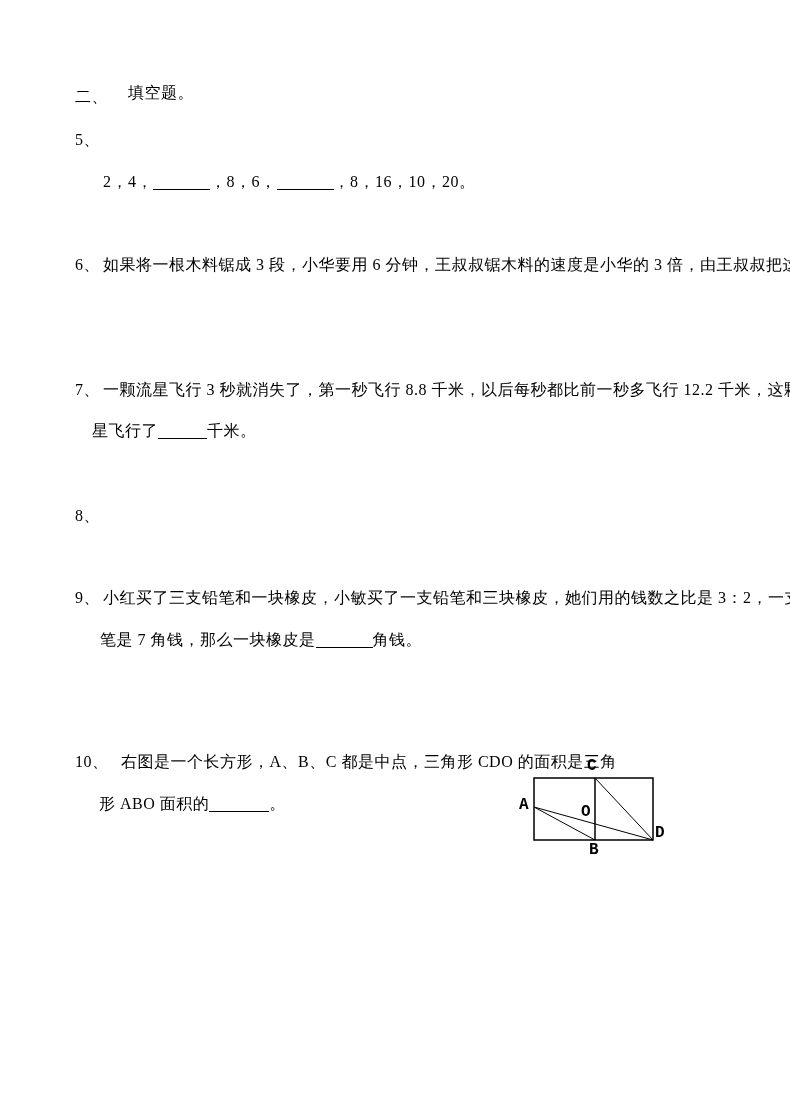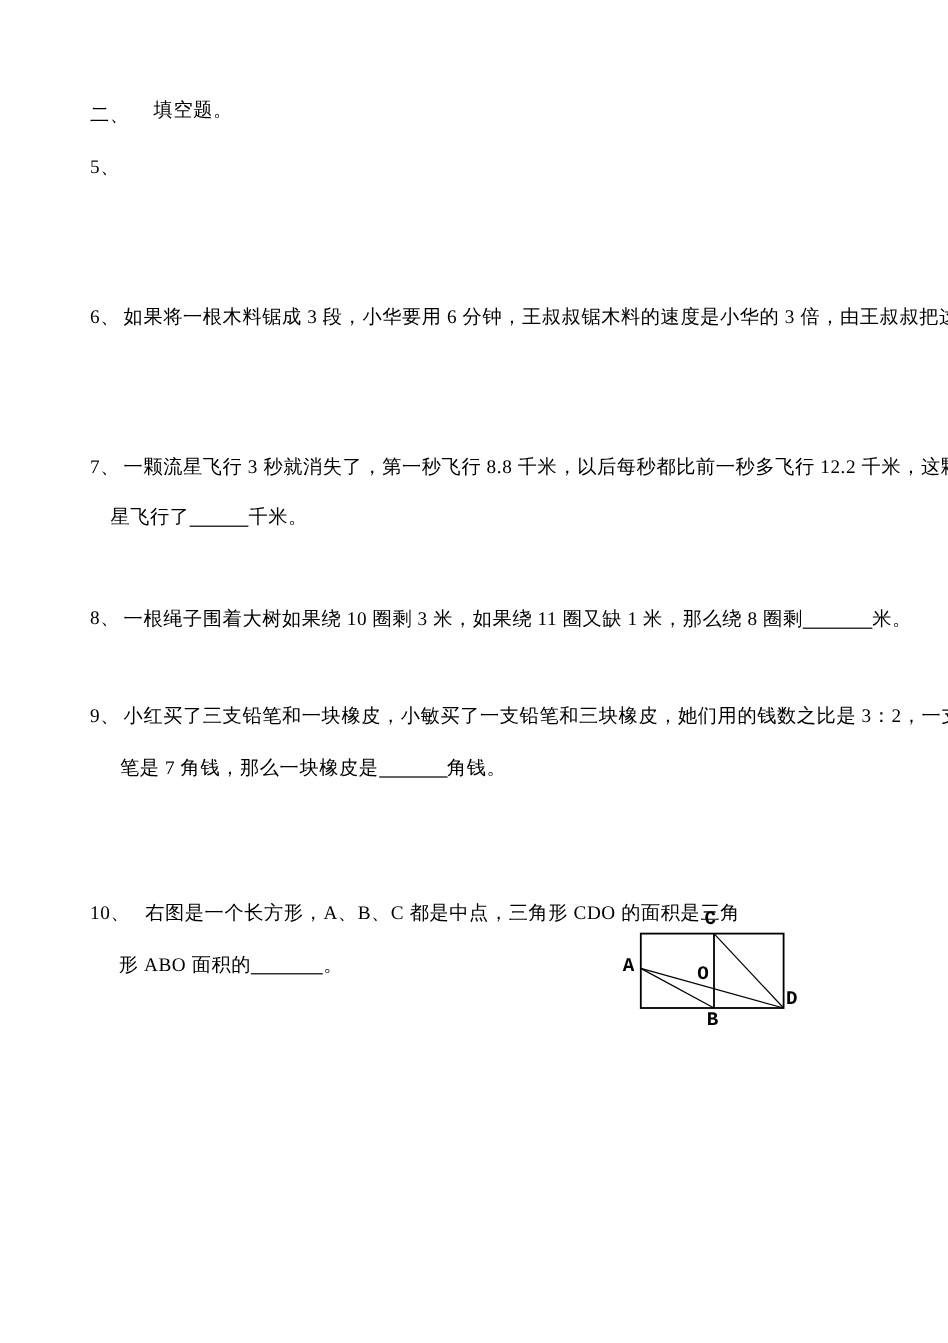--- a/index.html
+++ b/index.html
@@ -42,30 +42,30 @@
 </style>
 </head>
 <body>
 
 <div id="page">
 
   <div class="t" style="left:75px;top:87px">二、</div>
   <div class="t" style="left:128px;top:83px">填空题。</div>
 
   <div class="t" style="left:75px;top:130px">5、</div>
+  <div class="t" style="left:103px;top:172px"><span>2，4，</span><span class="blank" style="width:57px"></span><span>，8，6，</span><span class="blank" style="width:57px"></span><span>，8，16，10，20。</span></div>
 
   <div class="t" style="left:75px;top:255px">6、</div>
   <div class="t" style="left:103px;top:255px">如果将一根木料锯成 3 段，小华要用 6 分钟，王叔叔锯木料的速度是小华的 3 倍，由王叔叔把这根</div>
 
   <div class="t" style="left:75px;top:380px">7、</div>
   <div class="t" style="left:103px;top:380px">一颗流星飞行 3 秒就消失了，第一秒飞行 8.8 千米，以后每秒都比前一秒多飞行 12.2 千米，这颗流</div>
   <div class="t" style="left:92px;top:421px"><span>星飞行了</span><span class="blank" style="width:49px"></span><span>千米。</span></div>
 
   <div class="t" style="left:75px;top:506px">8、</div>
-  <div class="t" style="left:103px;top:506px"><span>一根绳子围着大树如果绕 10 圈剩 3 米，如果绕 11 圈又缺 1 米，那么绕 8 圈剩</span><span class="blank" style="width:58px"></span><span>米。</span></div>
 
   <div class="t" style="left:75px;top:588px">9、</div>
   <div class="t" style="left:103px;top:588px">小红买了三支铅笔和一块橡皮，小敏买了一支铅笔和三块橡皮，她们用的钱数之比是 3：2，一支铅</div>
   <div class="t" style="left:100px;top:630px"><span>笔是 7 角钱，那么一块橡皮是</span><span class="blank" style="width:57px"></span><span>角钱。</span></div>
 
   <div class="t" style="left:75px;top:752px">10、</div>
   <div class="t" style="left:121px;top:752px">右图是一个长方形，A、B、C 都是中点，三角形 CDO 的面积是三角</div>
   <div class="t" style="left:99px;top:794px"><span>形 ABO 面积的</span><span class="blank" style="width:60px"></span><span>。</span></div>
 
   <div id="diagram">

